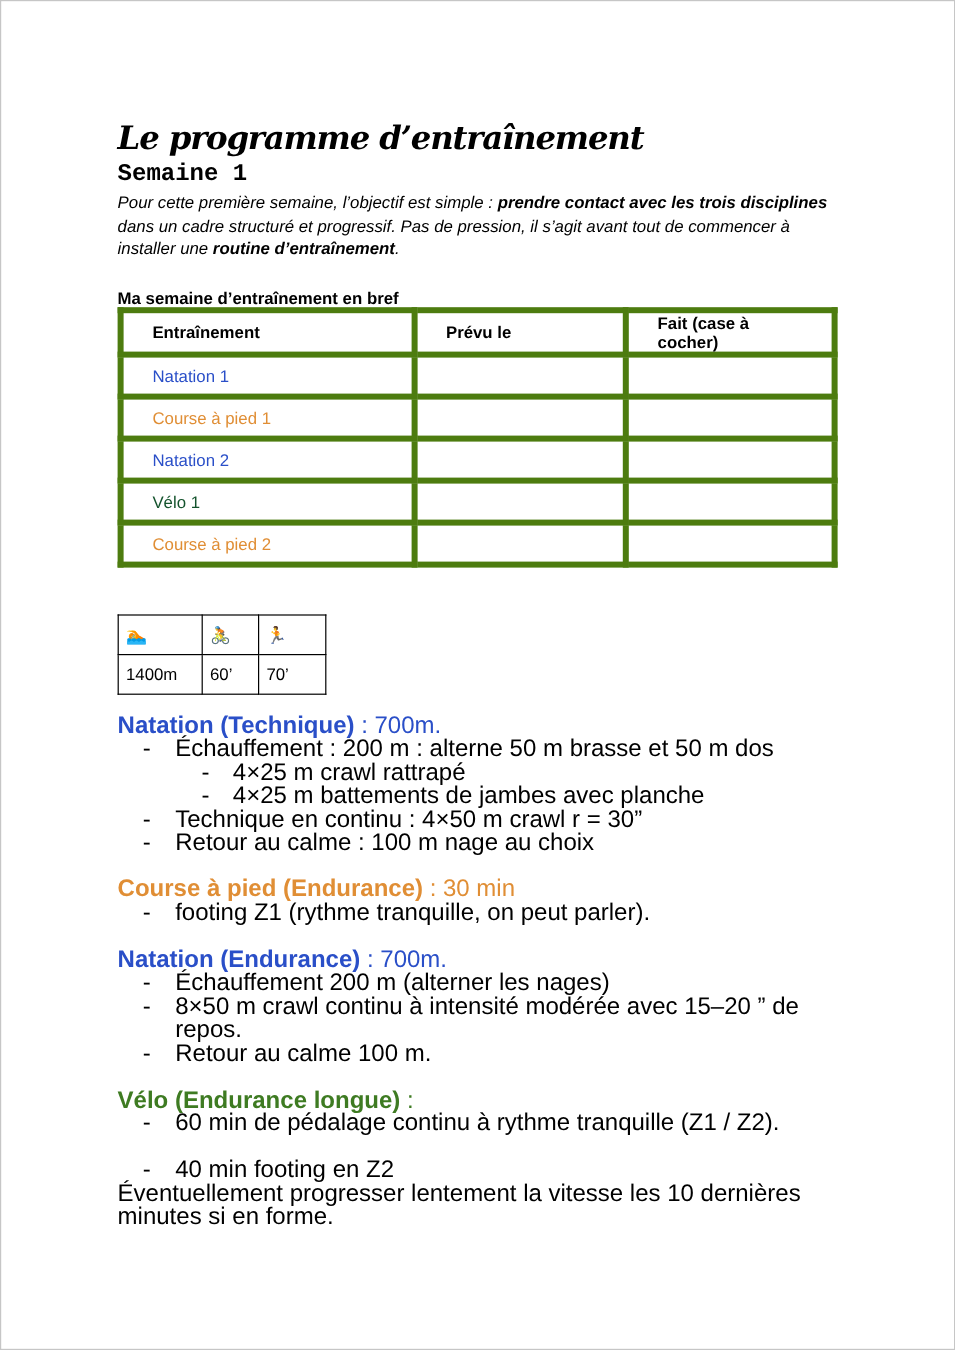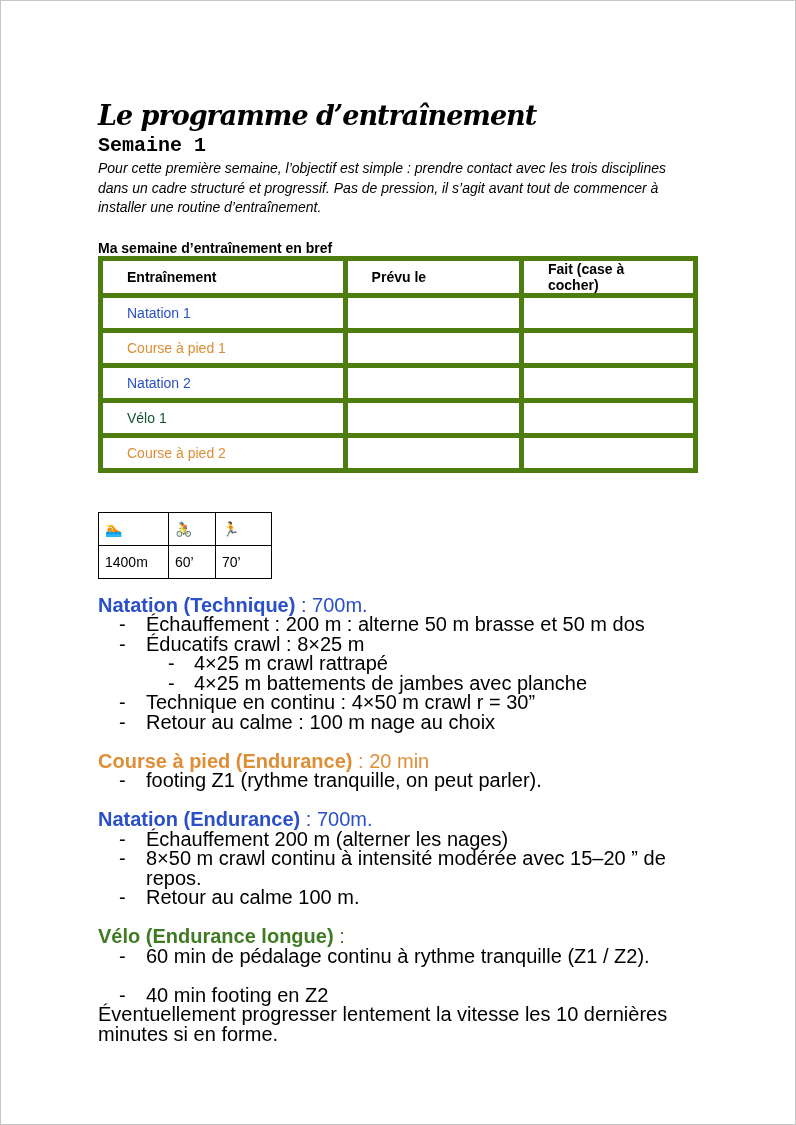--- a/index.html
+++ b/index.html
@@ -12,21 +12,21 @@
     position: absolute; left: 0; top: 0; width: 794px; height: 1123px;
     border: 1px solid #c6c6c6; background: #fff;
   }
   .content { position: absolute; left: 97px; top: 98px; width: 600px; }
   .title {
     font-family: "DejaVu Serif", serif; font-style: italic; font-weight: bold;
     font-size: 27px; letter-spacing: -1px; margin: 0; line-height: 34px;
   }
   .subtitle { font-size: 20px; margin: 0; line-height: 26px; font-family: Liberation Mono, monospace; }
   .intro { font-size: 14px; font-style: italic; line-height: 19.5px; margin: 0; }
-  .intro b { font-weight: normal; }
+  .intro b { font-weight: bold; }
   .table-caption { font-size: 14px; font-weight: bold; margin-top: 22px; line-height: 16px; }
   table { border-collapse: collapse; font-size: 14px; }
   .brief td, .brief th {
     border: 5px solid #4d7c0f; height: 30px; padding: 0 24px; text-align: left; vertical-align: middle;
   }
   .brief th { font-weight: bold; }
   .col1 { width: 225px; } .col2 { width: 151px; } .col3 { width: 144px; }
   .swim { color: #2a4fc8; }
   .run { color: #e08e35; }
   .bike { color: #14532d; }
@@ -102,30 +102,29 @@
         <td>60’</td>
         <td>70’</td>
       </tr>
     </tbody>
       </table>
 
     <div class="section" style="margin-top:17px">
       <div class="swim"><span class="section-head">Natation (Technique)</span><span class="section-meta"> : 700m.</span></div>
       <ul>
         <li>Échauffement : 200 m : alterne 50 m brasse et 50 m dos</li>
-        <li>Éducatifs crawl : 8×25 m</li>
         <li class="l2">4×25 m crawl rattrapé</li>
         <li class="l2">4×25 m battements de jambes avec planche</li>
         <li>Technique en continu : 4×50 m crawl r = 30”</li>
         <li>Retour au calme : 100 m nage au choix</li>
       </ul>
     </div>
 
     <div class="section sp">
-      <div class="run"><span class="section-head">Course à pied (Endurance)</span><span class="section-meta"> : 20 min</span></div>
+      <div class="run"><span class="section-head">Course à pied (Endurance)</span><span class="section-meta"> : 30 min</span></div>
       <ul>
         <li>footing Z1 (rythme tranquille, on peut parler).</li>
       </ul>
     </div>
 
     <div class="section sp">
       <div class="swim"><span class="section-head">Natation (Endurance)</span><span class="section-meta"> : 700m.</span></div>
       <ul>
         <li>Échauffement 200 m (alterner les nages)</li>
         <li>8×50 m crawl continu à intensité modérée avec 15–20 ” de repos.</li>

